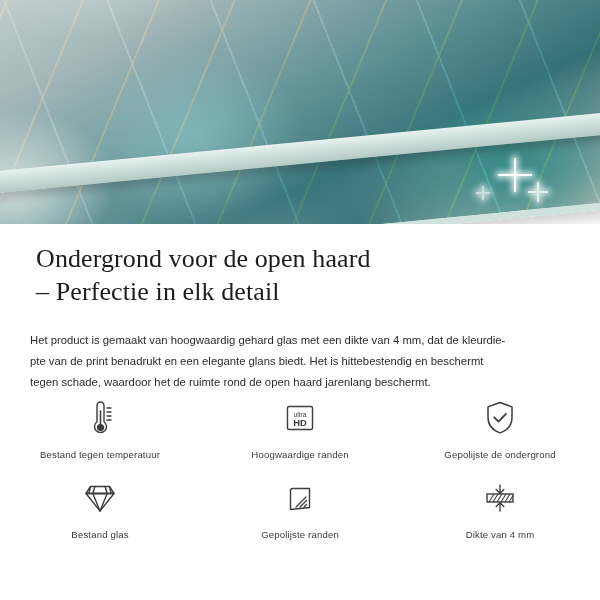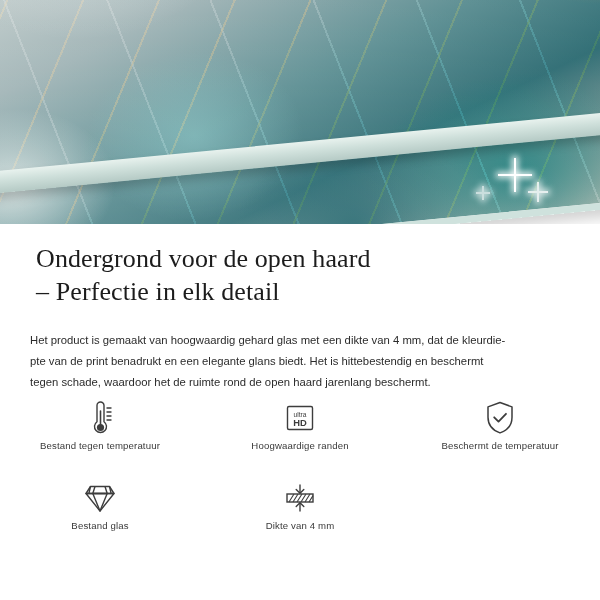--- a/index.html
+++ b/index.html
@@ -153,20 +153,21 @@
 
   .feature-icon {
     width: 46px;
     height: 44px;
     display: flex;
     align-items: center;
     justify-content: center;
   }
 
   .feature-label {
+    margin-top: 9px;
     font-size: 9.6px;
     color: #3a3a3a;
     text-align: center;
     letter-spacing: 0.15px;
   }
 
   svg { display: block; }
 </style>
 </head>
 <body>
@@ -223,38 +224,51 @@
       <div class="feature-label">Hoogwaardige randen</div>
     </div>
 
     <div class="feature">
       <div class="feature-icon">
         <svg width="40" height="42" viewBox="0 0 40 42">
           <path d="M20 5.5l12 4.4v10.4c0 8-5.1 13.2-12 15.6-6.9-2.4-12-7.6-12-15.6V9.9z" fill="none" stroke="#3d3d3d" stroke-width="1.5" stroke-linejoin="round"></path>
           <path d="M14.2 20.3l4.3 4.3 7.5-7.8" fill="none" stroke="#3d3d3d" stroke-width="1.8" stroke-linecap="round" stroke-linejoin="round"></path>
         </svg>
       </div>
-      <div class="feature-label">Beschermt de temperatuur</div>
+      <div class="feature-label">Gepolijste de ondergrond</div>
     </div>
 
     <div class="feature">
       <div class="feature-icon">
         <svg width="44" height="38" viewBox="0 0 44 38">
           <g fill="none" stroke="#3d3d3d" stroke-width="1.4" stroke-linejoin="round">
             <path d="M8 14.5h28L22 32z"></path>
             <path d="M12.5 7.5h19l4.5 7H8z"></path>
             <path d="M12.5 7.5l-1.6 7M31.5 7.5l1.6 7"></path>
             <path d="M17 7.5l-2.2 7L22 32l7.2-17.5L27 7.5"></path>
             <path d="M14.8 14.5h14.4"></path>
           </g>
         </svg>
       </div>
       <div class="feature-label">Bestand glas</div>
     </div>
 
+    <div class="feature">
+      <div class="feature-icon">
+        <svg width="40" height="40" viewBox="0 0 40 40">
+          <path d="M10.5 31.5V12.5a2 2 0 0 1 2-2H29.5v19z" fill="none" stroke="#3d3d3d" stroke-width="1.4" stroke-linejoin="round"></path>
+          <g stroke="#3d3d3d" stroke-width="1.2" stroke-linecap="round">
+            <path d="M16 29l10-10"></path>
+            <path d="M20 29l6.5-6.5"></path>
+            <path d="M24 29l2.5-2.5"></path>
+          </g>
+        </svg>
+      </div>
+      <div class="feature-label">Gepolijste randen</div>
+    </div>
 
     <div class="feature">
       <div class="feature-icon">
         <svg width="44" height="40" viewBox="0 0 44 40">
           <g stroke="#3d3d3d" stroke-width="1.4" fill="none" stroke-linecap="round">
             <path d="M22 7v7"></path>
             <path d="M18.2 11.5L22 15.2l3.8-3.7"></path>
             <path d="M22 33v-7"></path>
             <path d="M18.2 28.5L22 24.8l3.8 3.7"></path>
             <rect x="9" y="16" width="26" height="8" stroke-width="1.4"></rect>

